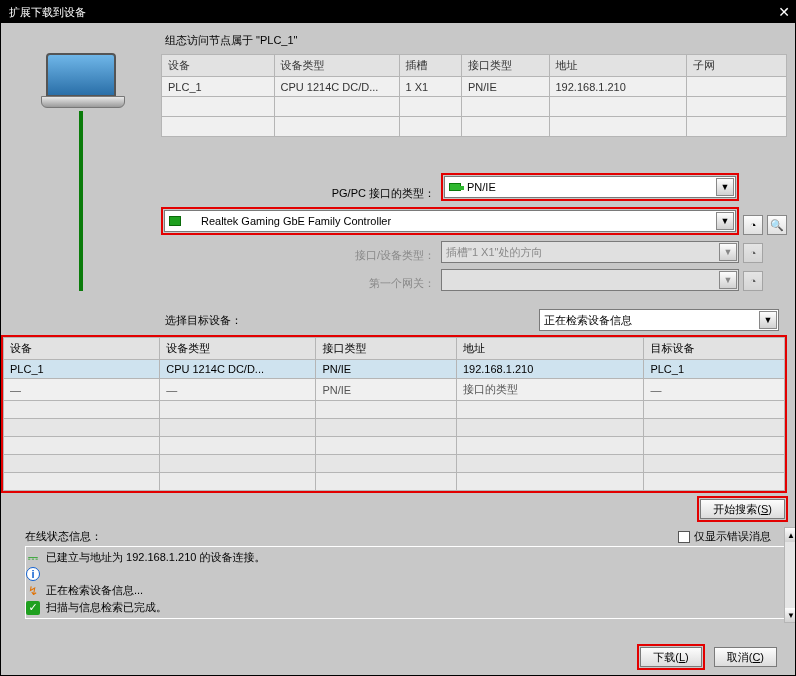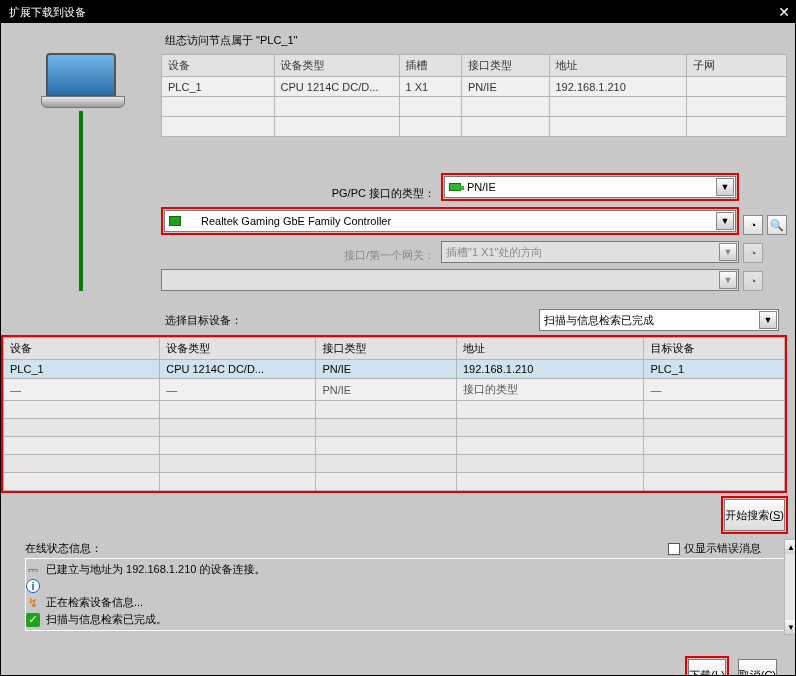--- a/index.html
+++ b/index.html
@@ -55,21 +55,21 @@
 .tgt-table-wrap { flex: 1; border: 2px solid #e30000; }
 .tgt-table { width: 100%; border-collapse: collapse; background: #f4f4f4; }
 .tgt-table th, .tgt-table td { border: 1px solid #b5b5b5; text-align: left; padding: 3px 6px; height: 18px; font-weight: normal; }
 .tgt-table th { background: #e2e2e2; }
 .tgt-table tr.sel td { background: #cfe3ef; }
 .tgt-table tr.empty td { color: #555; background: #f0f0f0; }
 .tgt-table tr.blank td { background: #ececec; height: 18px; }
 .tgt-table tr.alt td { background: #e6e6e6; }
 
 .search-row { display: flex; justify-content: flex-end; padding: 6px 10px 6px 0; }
-.btn { height: 32px; padding: 0 0; background: linear-gradient(180deg,#fdfdfd,#dcdcdc); border: 1px solid #7a7a7a; cursor: pointer; display: inline-flex; align-items: center; }
+.btn { height: 20px; padding: 0 12px; background: linear-gradient(180deg,#fdfdfd,#dcdcdc); border: 1px solid #7a7a7a; cursor: pointer; display: inline-flex; align-items: center; }
 .btn u { text-decoration: underline; }
 .btn.red { outline: 2px solid #e30000; outline-offset: 1px; }
 
 .status-block { padding: 4px 10px 0 24px; }
 .status-hdr { display: flex; align-items: center; justify-content: space-between; margin-bottom: 2px; }
 .status-list { background: #fff; border: 1px solid #fff; min-height: 70px; padding: 2px 0; position: relative; background: transparent; }
 .status-list .scroll { position: absolute; right: -14px; top: -20px; width: 14px; height: 96px; background: #e5e5e5; border: 1px solid #b5b5b5; display: flex; flex-direction: column; justify-content: space-between; }
 .status-list .scroll .arr { height: 14px; background: linear-gradient(180deg,#fdfdfd,#d1d1d1); display: flex; align-items: center; justify-content: center; font-size: 8px; }
 .status-item { display: flex; align-items: center; gap: 6px; padding: 1px 0; }
 .status-item .ico { width: 14px; height: 14px; flex-shrink: 0; display: flex; align-items: center; justify-content: center; font-size: 11px; }
@@ -158,46 +158,47 @@
             <span style="margin-left:20px">Realtek Gaming GbE Family Controller</span>
             <span class="dd">▼</span>
           </div>
             </div>
           <div class="extra-icons">
             <div class="ico-btn">◔</div>
             <div class="ico-btn">🔍</div>
           </div>
         </div>
         <div class="form-row disabled">
-          <label>接口/第一个网关：</label>
+          <label>接口/设备类型：</label>
           <div class="select disabled">
             <span>插槽"1 X1"处的方向</span>
             <span class="dd">▼</span>
           </div>
           <div class="extra-icons">
             <div class="ico-btn disabled">◔</div>
           </div>
           <div style="width:24px"></div>
         </div>
         <div class="form-row disabled">
+          <label>第一个网关：</label>
           <div class="select disabled">
             <span></span>
             <span class="dd">▼</span>
           </div>
           <div class="extra-icons">
             <div class="ico-btn disabled">◔</div>
           </div>
           <div style="width:24px"></div>
         </div>
       </div>
 
       <div class="target-row">
         <label>选择目标设备：</label>
         <div class="select">
-          <span>扫描与信息检索已完成</span>
+          <span>正在检索设备信息</span>
           <span class="dd">▼</span>
         </div>
         <div style="width:8px"></div>
       </div>
     </div>
   </div>
 
   <div class="mid-row">
     <div class="tgt-table-wrap">
       <table class="tgt-table">
@@ -267,21 +268,21 @@
     <button class="btn red">
       <span>开始搜索(</span>
         <u>S</u>
         <span>)</span>
     </button>
   </div>
 
   <div class="status-block">
     <div class="status-hdr">
       <span>在线状态信息：</span>
-      <label style="display:flex;align-items:center;gap:4px;margin-right:24px">
+      <label style="display:flex;align-items:center;gap:4px;margin-right:14px">
         <span class="chkbox"></span>
         <span>仅显示错误消息</span>
       </label>
     </div>
     <div class="status-list">
       <div class="status-item">
         <span class="ico conn">⎓</span>
         <span>已建立与地址为 192.168.1.210 的设备连接。</span>
       </div>
       <div class="status-item">

